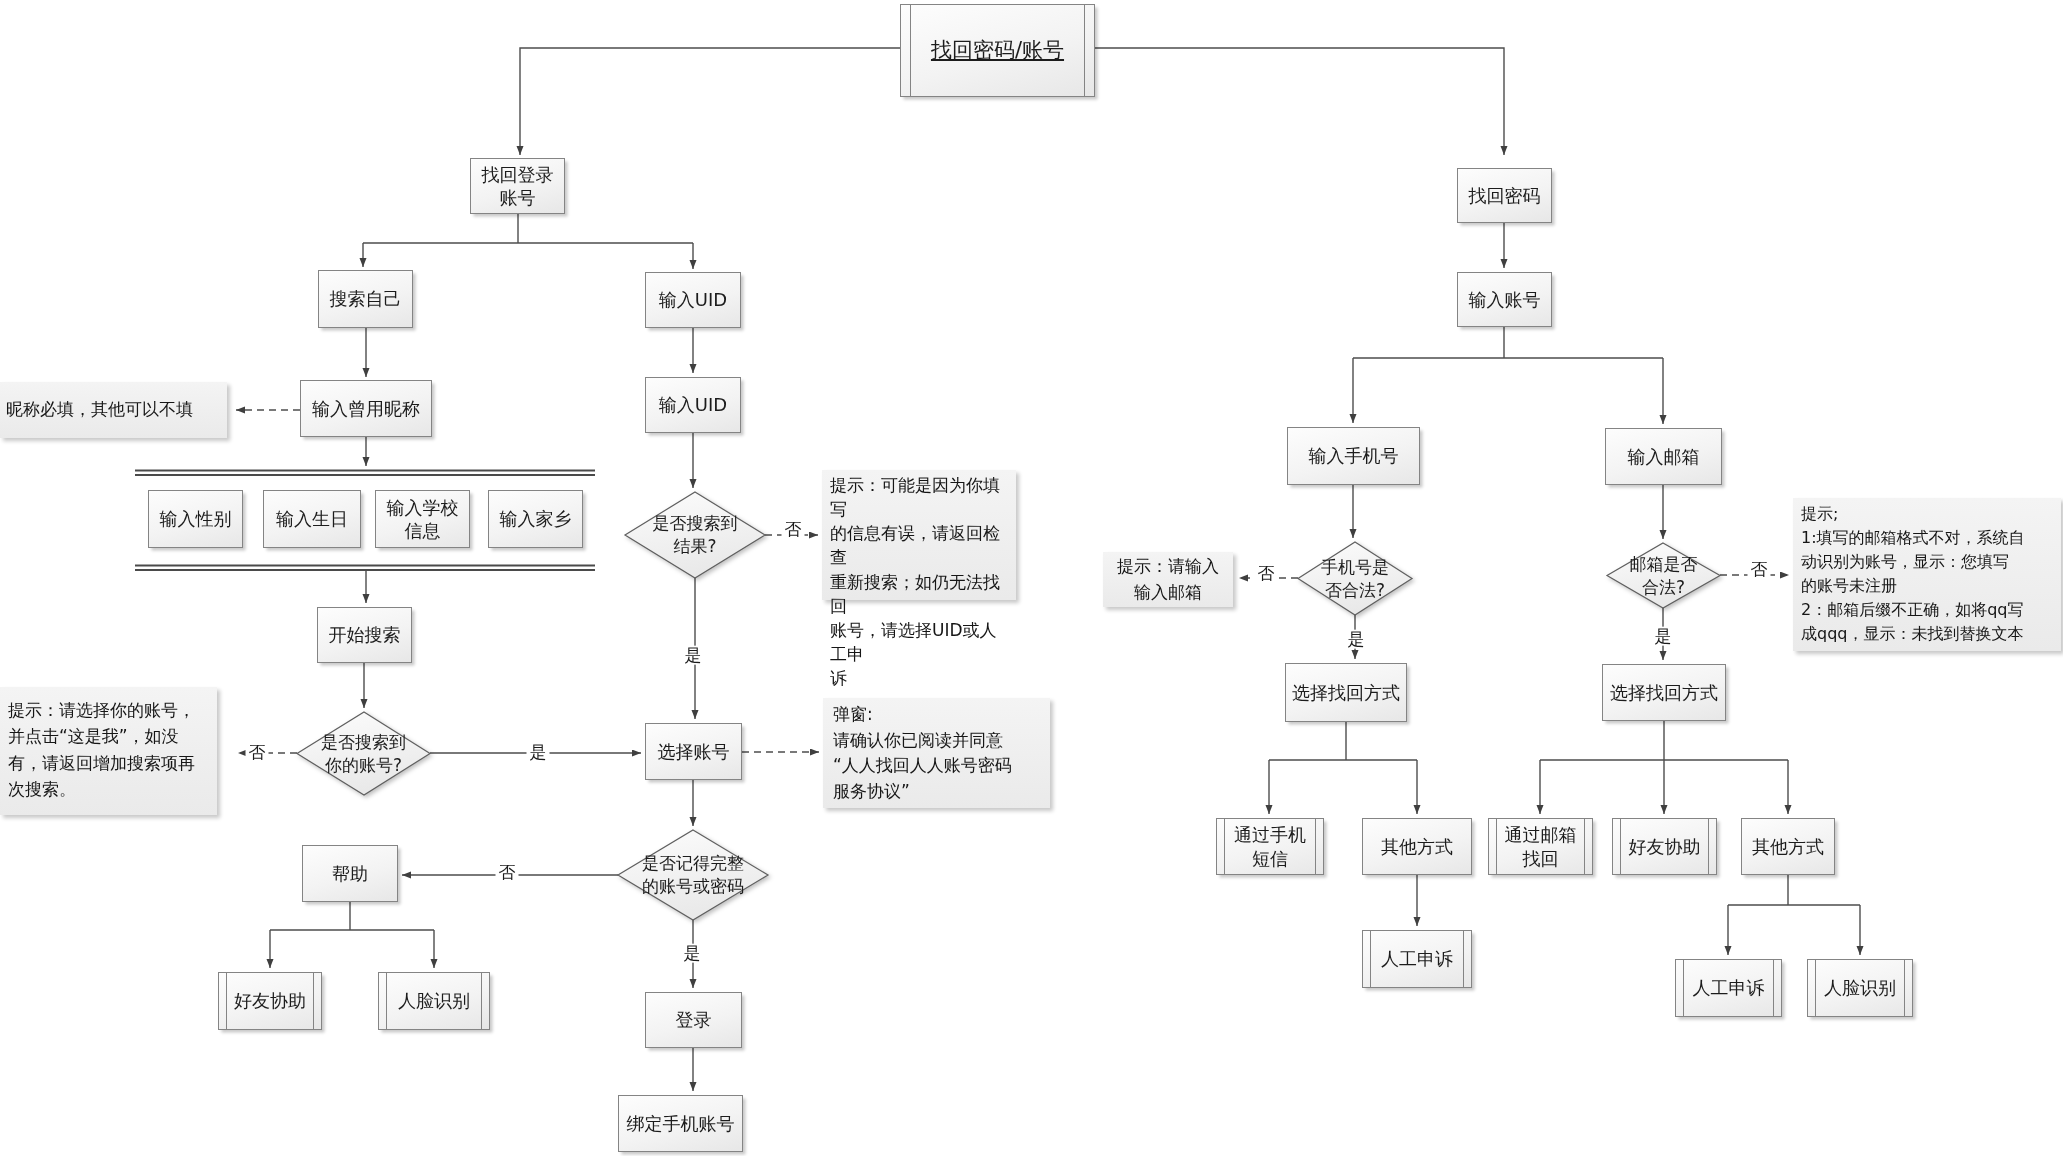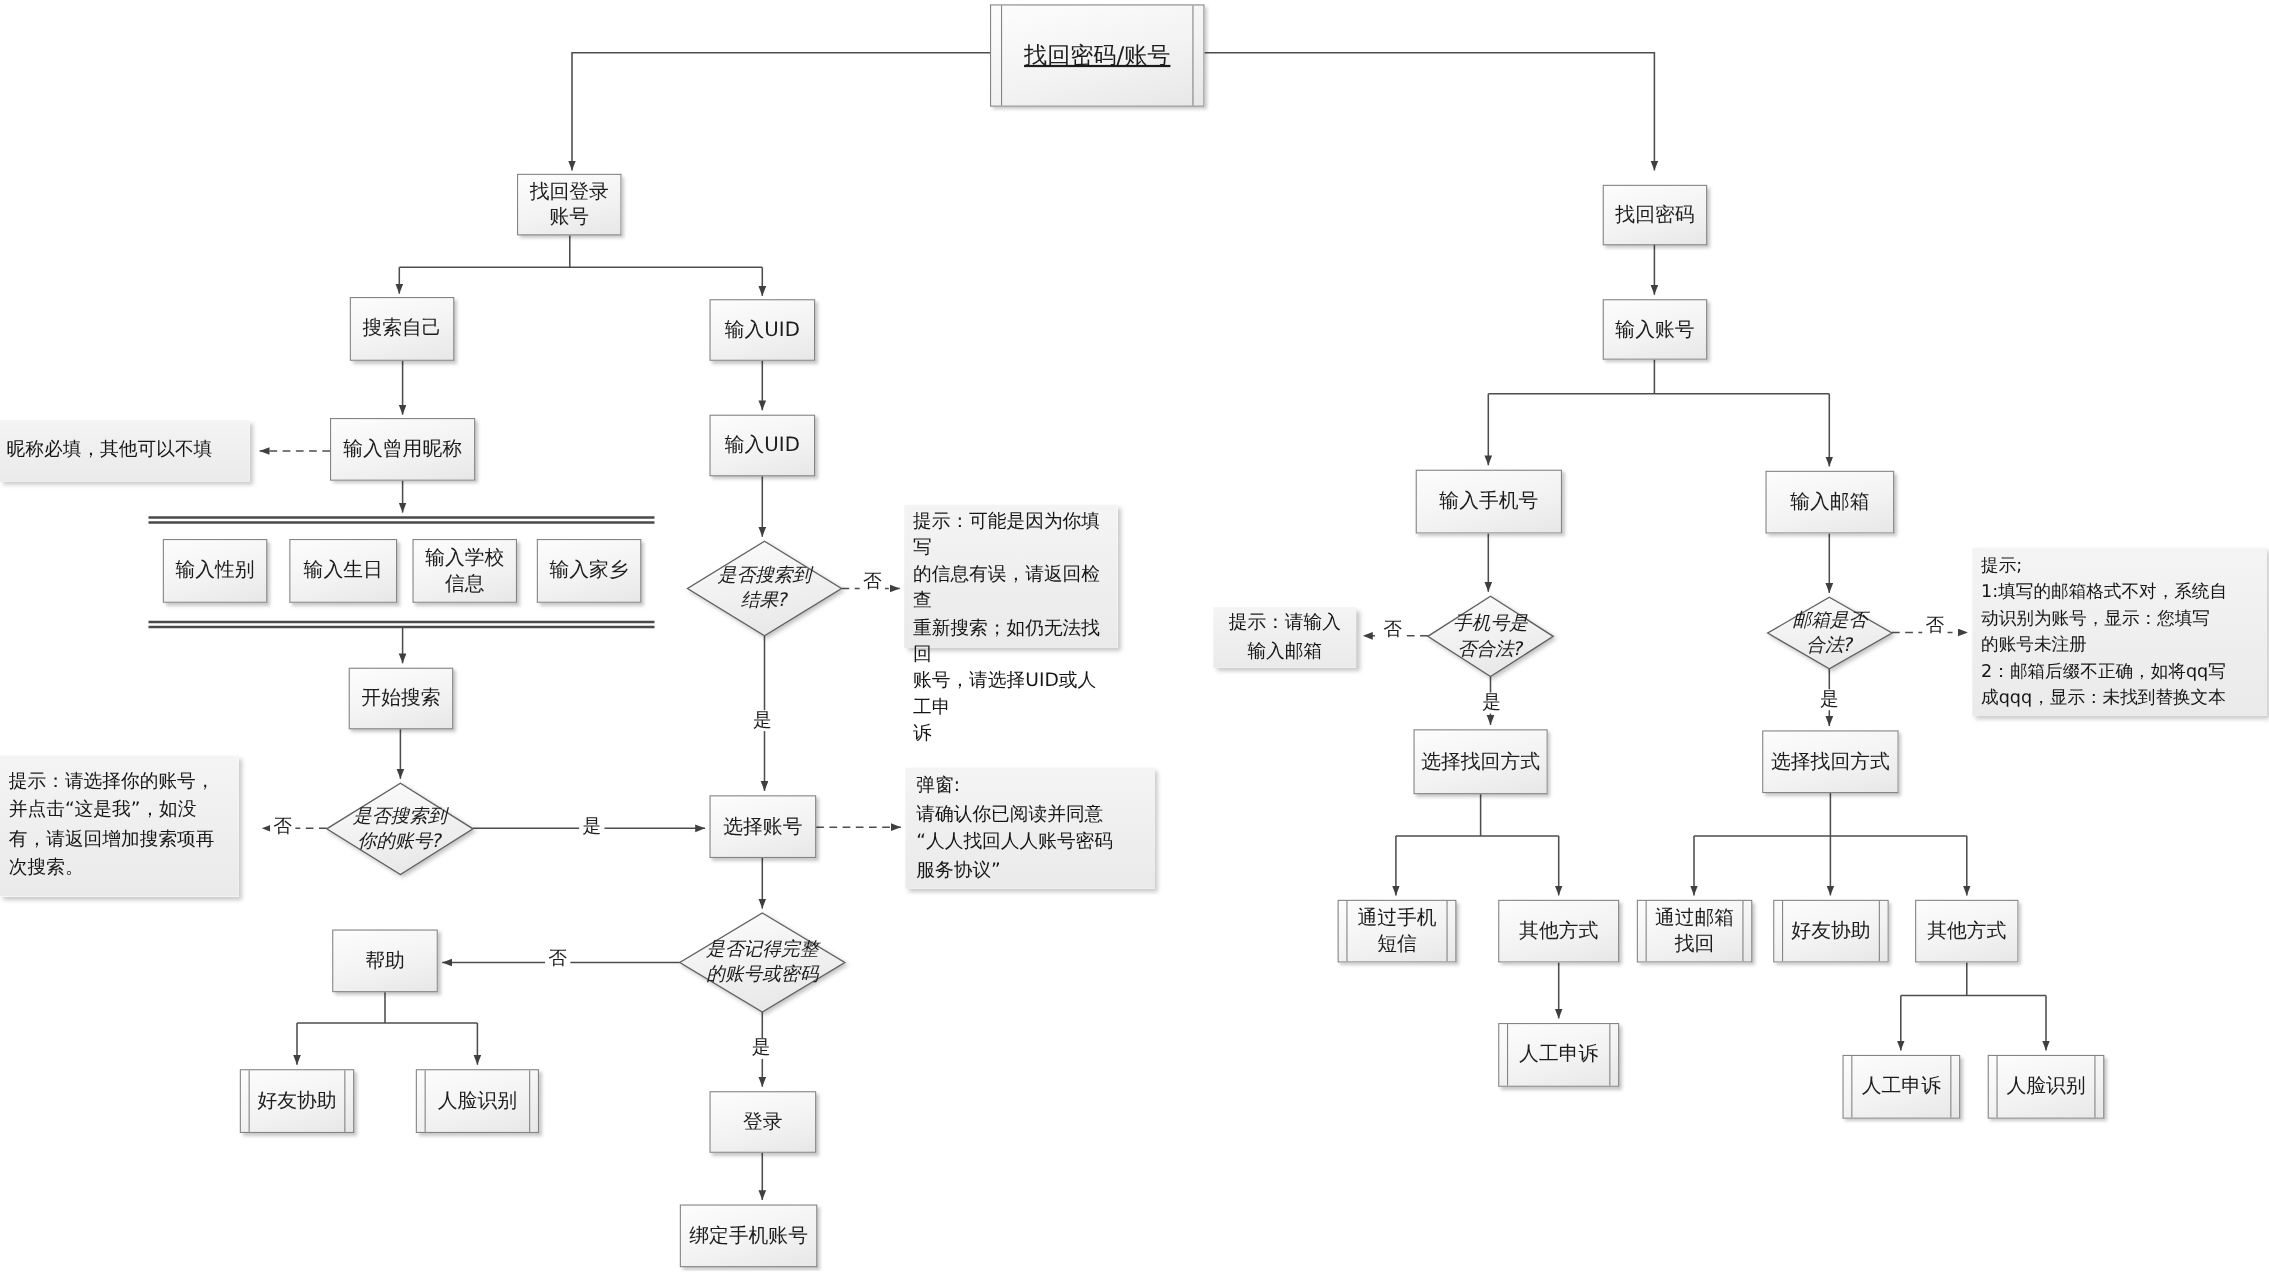--- a/index.html
+++ b/index.html
@@ -10,21 +10,21 @@
   .box{position:absolute;box-sizing:border-box;border:1px solid #848484;
        background:linear-gradient(165deg,#fdfdfd 0%,#f3f3f3 55%,#e7e7e7 100%);
        box-shadow:2.5px 2.5px 3px rgba(0,0,0,.22);
        display:flex;align-items:center;justify-content:center;text-align:center;
        font-size:18px;line-height:1.3;white-space:pre-line;}
   .predef::before,.predef::after{content:"";position:absolute;top:0;bottom:0;width:1px;background:#848484;}
   .predef::before{left:7px}.predef::after{right:7px}
   .title{font-size:21px;text-decoration:underline;}
   .title::before{left:9px}.title::after{right:9px}
   .dlabel{position:absolute;display:flex;align-items:center;justify-content:center;
-          text-align:center;font-size:17px;line-height:1.35;white-space:pre-line;font-style:italic;}
+          text-align:center;font-size:17px;line-height:1.35;white-space:pre-line;}
   .callout{position:absolute;box-sizing:border-box;
            background:linear-gradient(180deg,#f4f4f4 0%,#eaeaea 100%);
            box-shadow:3px 3px 4px rgba(0,0,0,.22);
            font-size:17px;line-height:1.5;white-space:pre-line;padding:8px 10px;color:#161616;}
   .elabel{position:absolute;transform:translate(-50%,-50%);background:#fff;
           padding:0 3px;font-size:17px;line-height:1.1;}
 </style>
 </head>
 <body>
 
@@ -161,21 +161,21 @@
   <div class="dlabel" style="left:1298px;top:542px;width:114px;height:73px">手机号是
 否合法?</div>
   <div class="dlabel" style="left:1607px;top:543px;width:113px;height:65px">邮箱是否
 合法?</div>
 
   <div class="callout" style="left:0;top:382px;width:227px;height:56px;display:flex;align-items:center;font-size:17px;padding:4px 6px">昵称必填，其他可以不填</div>
   <div class="callout" style="left:0;top:687px;width:217px;height:128px;padding:10px 8px;line-height:1.55">提示：请选择你的账号，
 并点击“这是我”，如没
 有，请返回增加搜索项再
 次搜索。</div>
-  <div class="callout" style="left:822px;top:459px;width:194px;height:130px;padding:3px 8px;line-height:1.42">提示：可能是因为你填写
+  <div class="callout" style="left:822px;top:470px;width:194px;height:130px;padding:3px 8px;line-height:1.42">提示：可能是因为你填写
 的信息有误，请返回检查
 重新搜索；如仍无法找回
 账号，请选择UID或人工申
 诉</div>
   <div class="callout" style="left:823px;top:698px;width:227px;height:110px;padding:4px 10px;line-height:1.5">弹窗:
 请确认你已阅读并同意
 “人人找回人人账号密码
 服务协议”</div>
   <div class="callout" style="left:1103px;top:552px;width:130px;height:55px;padding:2px;text-align:center;display:flex;align-items:center;justify-content:center">提示：请输入
 输入邮箱</div>

